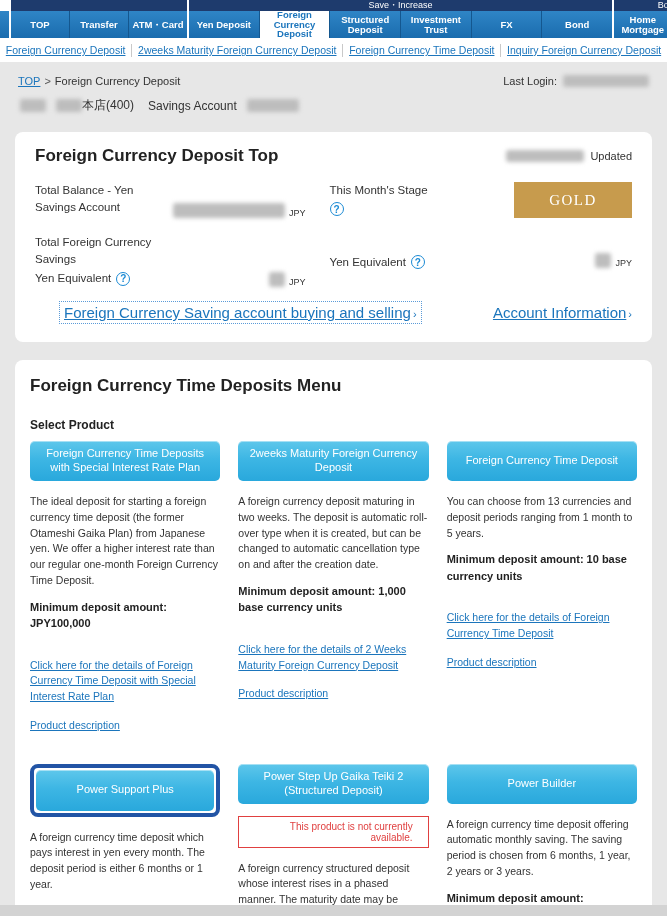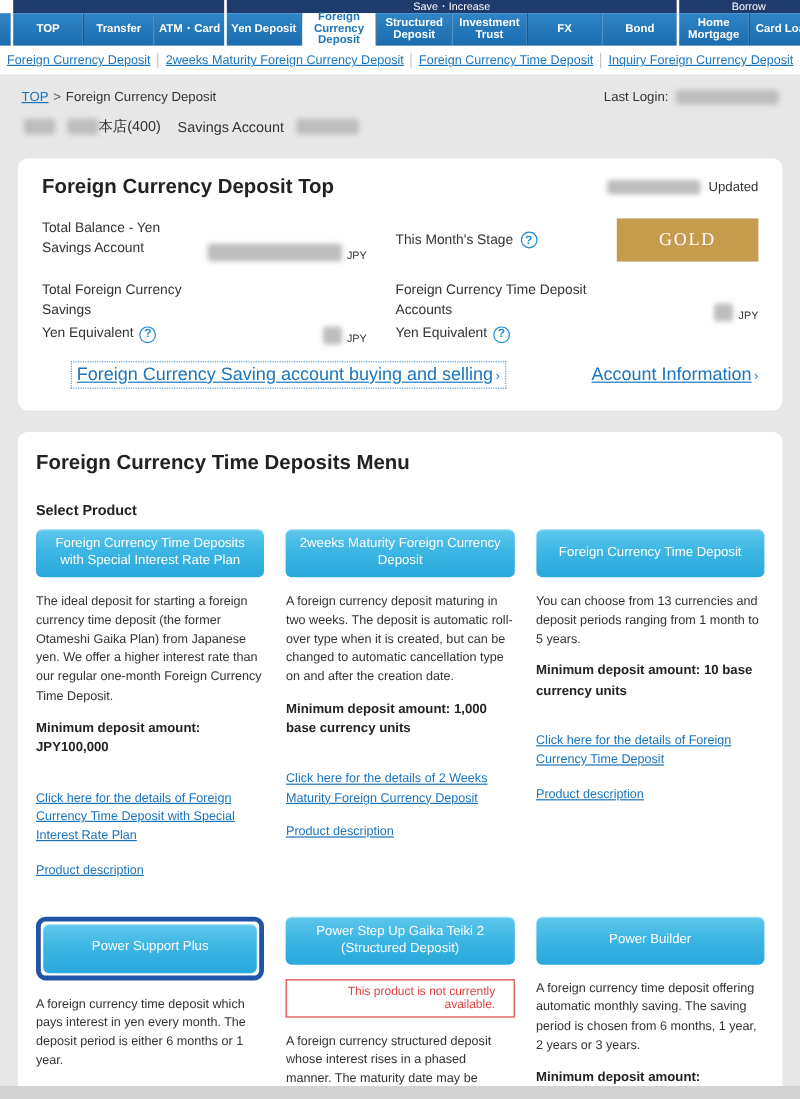--- a/index.html
+++ b/index.html
@@ -41,21 +41,21 @@
   
   .p1 { padding:14px 20px 18px; }
   .p1-title-row { display:flex; align-items:center; }
   .p1-updated { margin-left:auto; display:flex; align-items:center; gap:6px; font-size:11px; color:#333; }
   .p1-row { display:flex; margin-top:16px; }
   .p1-left { width:47%; display:flex; }
   .p1-right { width:53%; display:flex; align-items:center; }
   .p1-label { font-size:11.5px; color:#333; line-height:1.45; }
   .p1-val { margin-left:auto; display:flex; align-items:flex-end; gap:4px; padding-right:10px; }
   .jpy { font-size:9px; color:#333; }
-  .stage-wrap { display:flex; align-items:center; gap:6px; font-size:11.5px; color:#333; padding-left:14px; }
+  .stage-wrap { display:flex; gap:6px; font-size:11.5px; color:#333; padding-left:14px;flex-direction:column; }
   .qicon { width:14px; height:14px; border:1.5px solid #1b8ad4; border-radius:50%; color:#1b8ad4;
            font-size:10px; font-weight:bold; display:inline-flex; align-items:center; justify-content:center; cursor:pointer; flex:none; }
   .gold-badge { margin-left:auto; width:118px; height:36px; background:#c79b4d; color:#fff;
                 font-family:"Liberation Serif", serif; font-size:15px; letter-spacing:1.5px;
                 display:flex; align-items:center; justify-content:center; }
   .yen-eq { display:flex; align-items:center; gap:5px; margin-top:3px; }
   .p1-links { display:flex; align-items:center; margin-top:14px; }
   .dotted-link { margin-left:24px; border:1px dotted #5b9bd8; padding:2px 4px; font-size:11px; }
   .dotted-link a, .plain-link a { color:#1b75bc; text-decoration:underline; cursor:pointer; font-size:15px; }
   .chev { color:#1b75bc; font-size:11px; text-decoration:none; margin-left:2px; }
@@ -93,21 +93,21 @@
     <div class="nav-gap"></div>
     <div class="nav-group" style="width:176px;">
       <div class="nav-strip"></div>
       <div class="nav-tabs">
         <div class="nav-tab">TOP</div>
         <div class="nav-tab">Transfer</div>
         <div class="nav-tab">ATM・Card</div>
       </div>
     </div>
     <div class="nav-gap"></div>
-    <div class="nav-group" style="width:375px;">
+    <div class="nav-group" style="width:423px;">
       <div class="nav-strip">Save・Increase</div>
       <div class="nav-tabs">
         <div class="nav-tab">Yen Deposit</div>
         <div class="nav-tab active">Foreign Currency Deposit</div>
         <div class="nav-tab">Structured Deposit</div>
         <div class="nav-tab">Investment Trust</div>
         <div class="nav-tab">FX</div>
         <div class="nav-tab">Bond</div>
       </div>
     </div>
@@ -186,21 +186,20 @@
             <span class="qicon">?</span>
           </div>
         </div>
         <div class="p1-val">
           <span class="blur" style="width:16px;height:15px;"></span>
           <span class="jpy">JPY</span>
         </div>
       </div>
       <div class="p1-right">
         <div style="padding-left:14px;">
-          <div class="p1-label" style="width:162px;">Foreign Currency Time Deposit Accounts</div>
           <div class="yen-eq">
             <span class="p1-label">Yen Equivalent</span>
             <span class="qicon">?</span>
           </div>
         </div>
         <div class="p1-val" style="padding-right:0;">
           <span class="blur" style="width:16px;height:15px;"></span>
           <span class="jpy">JPY</span>
         </div>
       </div>

